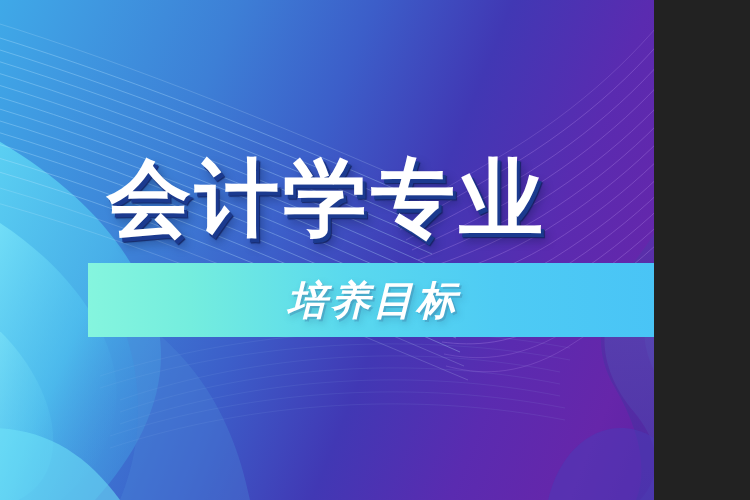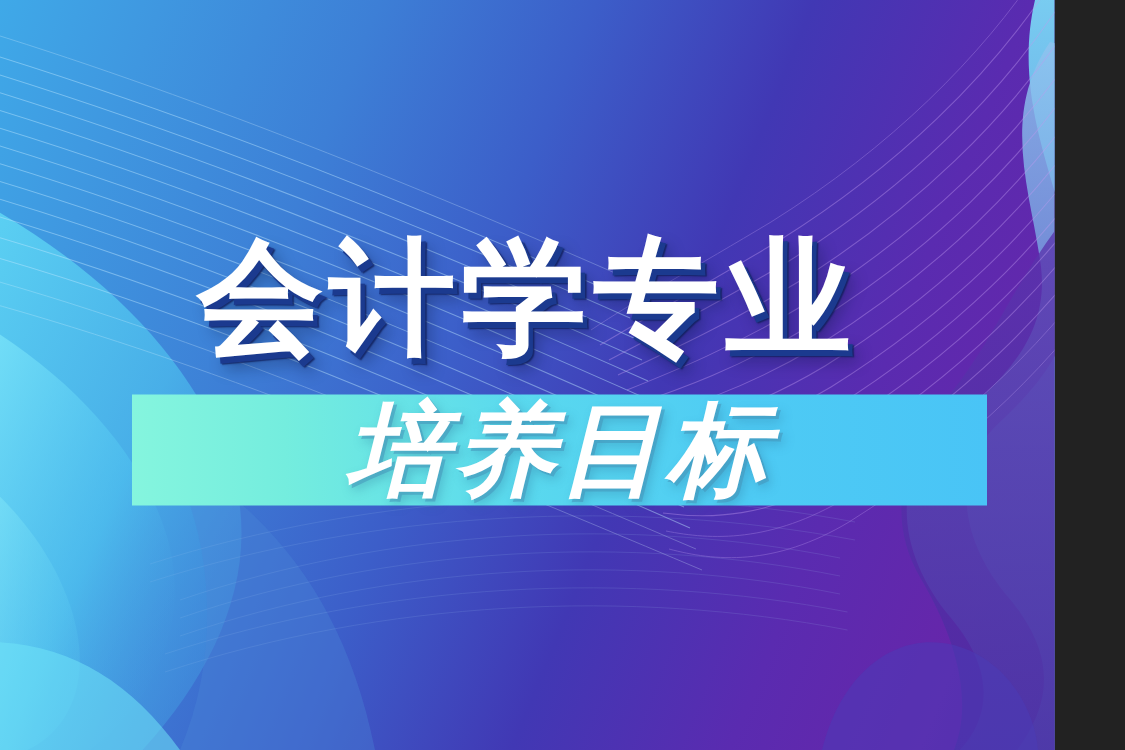--- a/index.html
+++ b/index.html
@@ -3,33 +3,34 @@
 <meta charset="utf-8">
 <title>会计学专业培养目标</title>
 <style>
   html, body {
     margin: 0;
     padding: 0;
     background: #222;
   }
   #banner {
     position: relative;
-    width: 703px;
+    width: 610px;
     height: 500px;
     overflow: hidden;
     font-family: "DejaVu Sans", "Liberation Sans", sans-serif;
     background: linear-gradient(112deg,
         #3fa9e8 0%,
         #3f97e0 12%,
         #3d7fd6 28%,
         #3c5ec9 44%,
         #4138b4 60%,
         #5a2bb0 76%,
         #6626aa 90%,
         #5d21a4 100%);
+    padding-left: 44px;
   }
 
   
   .layer {
     position: absolute;
     top: 0; left: 0;
     width: 750px;
     height: 500px;
     pointer-events: none;
   }
@@ -72,21 +73,21 @@
   .subtitle {
     position: absolute;
     left: 88px;
     top: 263px;
     width: 570px;
     height: 74px;
     display: flex;
     align-items: center;
     justify-content: center;
     color: #ffffff;
-    font-size: 68px;
+    font-size: 40px;
     font-weight: 700;
     font-style: italic;
     letter-spacing: 3px;
     white-space: nowrap;
     text-shadow:
       2px 2px 0 rgba(70,150,185,0.55),
       3px 4px 7px rgba(40,110,150,0.35);
   }
 </style>
 </head>

